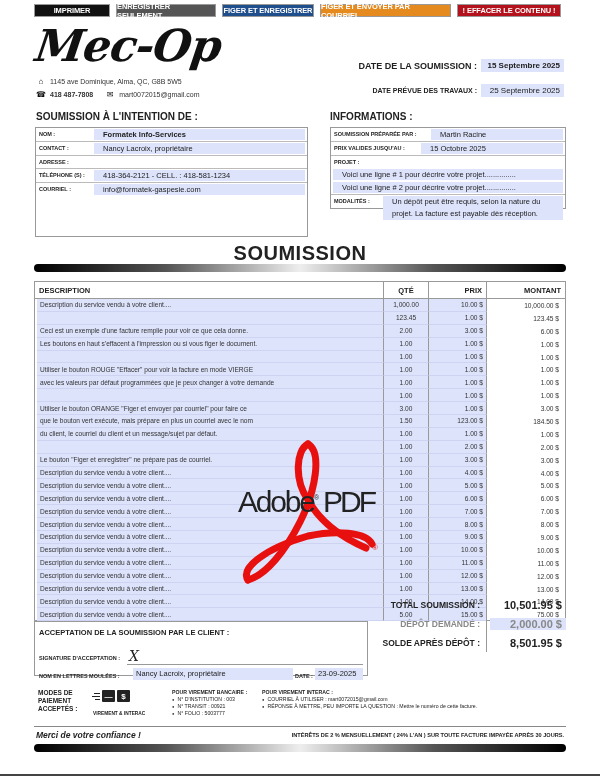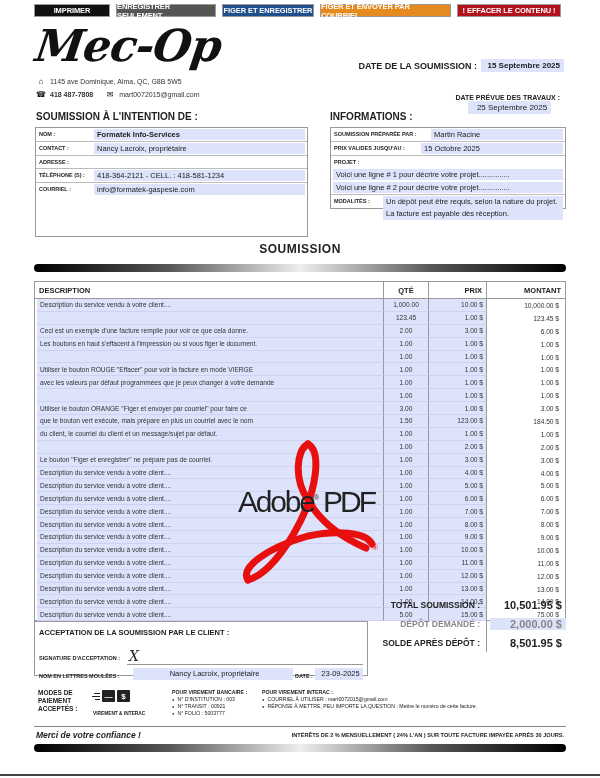--- a/index.html
+++ b/index.html
@@ -24,43 +24,43 @@
   .hdrrow { position: absolute; right: 36px; display: flex; align-items: center; }
   .hdrrow .lbl { font-weight: bold; margin-right: 4px; }
   .hdrrow .val { background: #dde3fb; height: 13px; line-height: 13px; padding: 0 4px; font-size: 8px; width: 83px; text-align: right; }
 
   .sectitle { position: absolute; font-size: 10px; font-weight: bold; }
   .box { position: absolute; border: 1px solid #999; }
   .frow { display: flex; border-bottom: 1px solid #bbb; font-size: 7.5px; align-items: stretch; }
   .frow:last-child { border-bottom: none; }
   .frow .k { width: 58px; font-size: 5.5px; font-weight: bold; padding: 3px 3px; }
   .frow .v { flex: 1; }
-  .fill { background: #dde3fb; height: 11px; line-height: 11px; margin: 1px 2px 1px 0; padding-left: 3px; font-size: 7.5px; }
-
-  .bigtitle { position: absolute; left: 0; width: 600px; top: 242px; text-align: center; font-size: 12px; font-weight: bold; letter-spacing: 0.5px; }
+  .fill { background: #dde3fb; height: 11px; line-height: 11px; margin: 1px 2px 1px 0; padding-left: 9px; font-size: 7.5px; }
+
+  .bigtitle { position: absolute; left: 0; width: 600px; top: 242px; text-align: center; font-size: 20px; font-weight: bold; letter-spacing: 0.5px; }
   .bar { position: absolute; left: 34px; width: 532px; height: 8px; border-radius: 4px; background: linear-gradient(to right, #000 0%, #555 25%, #eee 50%, #555 75%, #000 100%); }
 
   .tbl { position: absolute; left: 34px; top: 281px; width: 532px; height: 340px; border: 1px solid #999; }
   .thead { display: flex; height: 17px; border-bottom: 1px solid #999; font-size: 7.5px; font-weight: bold; }
   .thead div { display: flex; align-items: center; padding: 0 4px; }
   .c1 { width: 349px; border-right: 1px solid #999; }
   .c2 { width: 45px; border-right: 1px solid #999; justify-content: center; text-align: center; }
   .c3 { width: 58px; border-right: 1px solid #999; justify-content: flex-end; text-align: right; }
   .c4 { flex: 1; justify-content: flex-end; text-align: right; }
   .tbody { position: relative; }
   .trow { display: flex; height: 12.9px; font-size: 6.6px; color: #333; }
   .trow > div { display: flex; align-items: center; padding: 0 3px; }
   .trow .c1 { background: #dde3fb; margin-left: 2px; width: 347px; border-bottom: 1px solid #cdd3f0; }
   .trow .c2 { background: #dde3fb; border-bottom: 1px solid #cdd3f0; }
   .trow .c3 { background: #dde3fb; border-bottom: 1px solid #cdd3f0; margin-right: 0; }
   .trow .c4 { padding-right: 6px; }
 
   .pdf { position: absolute; left: 236px; top: 440px; width: 145px; height: 145px; pointer-events: none; }
 
-  .accept { position: absolute; left: 34px; top: 621px; width: 334px; height: 55px; border: 1px solid #999; text-align: center; }
+  .accept { position: absolute; left: 34px; top: 621px; width: 334px; height: 55px; border: 1px solid #999; }
   .accept .t { font-size: 7.5px; font-weight: bold; position: absolute; left: 4px; top: 6px; }
   .accept .sig { position: absolute; left: 4px; top: 33px; font-size: 5.5px; font-weight: bold; }
   .accept .sigmark { position: absolute; left: 94px; top: 26px; font-size: 14px; font-family: "DejaVu Serif", serif; font-style: italic; }
   .accept .line { position: absolute; left: 92px; right: 4px; top: 42px; border-top: 1px solid #999; }
   .accept .nom { position: absolute; left: 4px; top: 51px; font-size: 5.5px; font-weight: bold; }
   .accept .nomv { position: absolute; left: 98px; top: 46px; width: 160px; height: 12px; background: #dde3fb; font-size: 7.5px; line-height: 12px; padding-left: 3px; }
   .accept .dl { position: absolute; left: 260px; top: 51px; font-size: 5.5px; font-weight: bold; }
   .accept .dv { position: absolute; left: 280px; top: 46px; width: 48px; height: 12px; background: #dde3fb; font-size: 7.5px; line-height: 12px; padding-left: 3px; }
 
   .totals { position: absolute; left: 370px; top: 592px; width: 196px; }
@@ -109,21 +109,21 @@
     <span class="ic">☎</span>
     <b>418 487-7808</b>
     <span class="ic" style="margin-left:8px;">✉</span>
     <span>mart0072015@gmail.com</span>
   </div>
 
   <div class="hdrrow" style="top:59px;">
     <span class="lbl" style="font-size:9px;">DATE DE LA SOUMISSION :</span>
     <span class="val" style="font-weight:bold;">15 Septembre 2025</span>
   </div>
-  <div class="hdrrow" style="top:94px;flex-direction:column;">
+  <div class="hdrrow" style="top:84px;">
     <span class="lbl" style="font-size:7px;">DATE PRÉVUE DES TRAVAUX :</span>
     <span class="val">25 Septembre 2025</span>
   </div>
 
   <div class="sectitle" style="left:36px; top:111px;">SOUMISSION À L'INTENTION DE :</div>
   <div class="box" style="left:35px; top:127px; width:273px; height:110px;">
     <div class="frow">
       <div class="k">NOM :</div>
       <div class="v">
           <div class="fill" style="font-weight:bold;">Formatek Info-Services</div>

